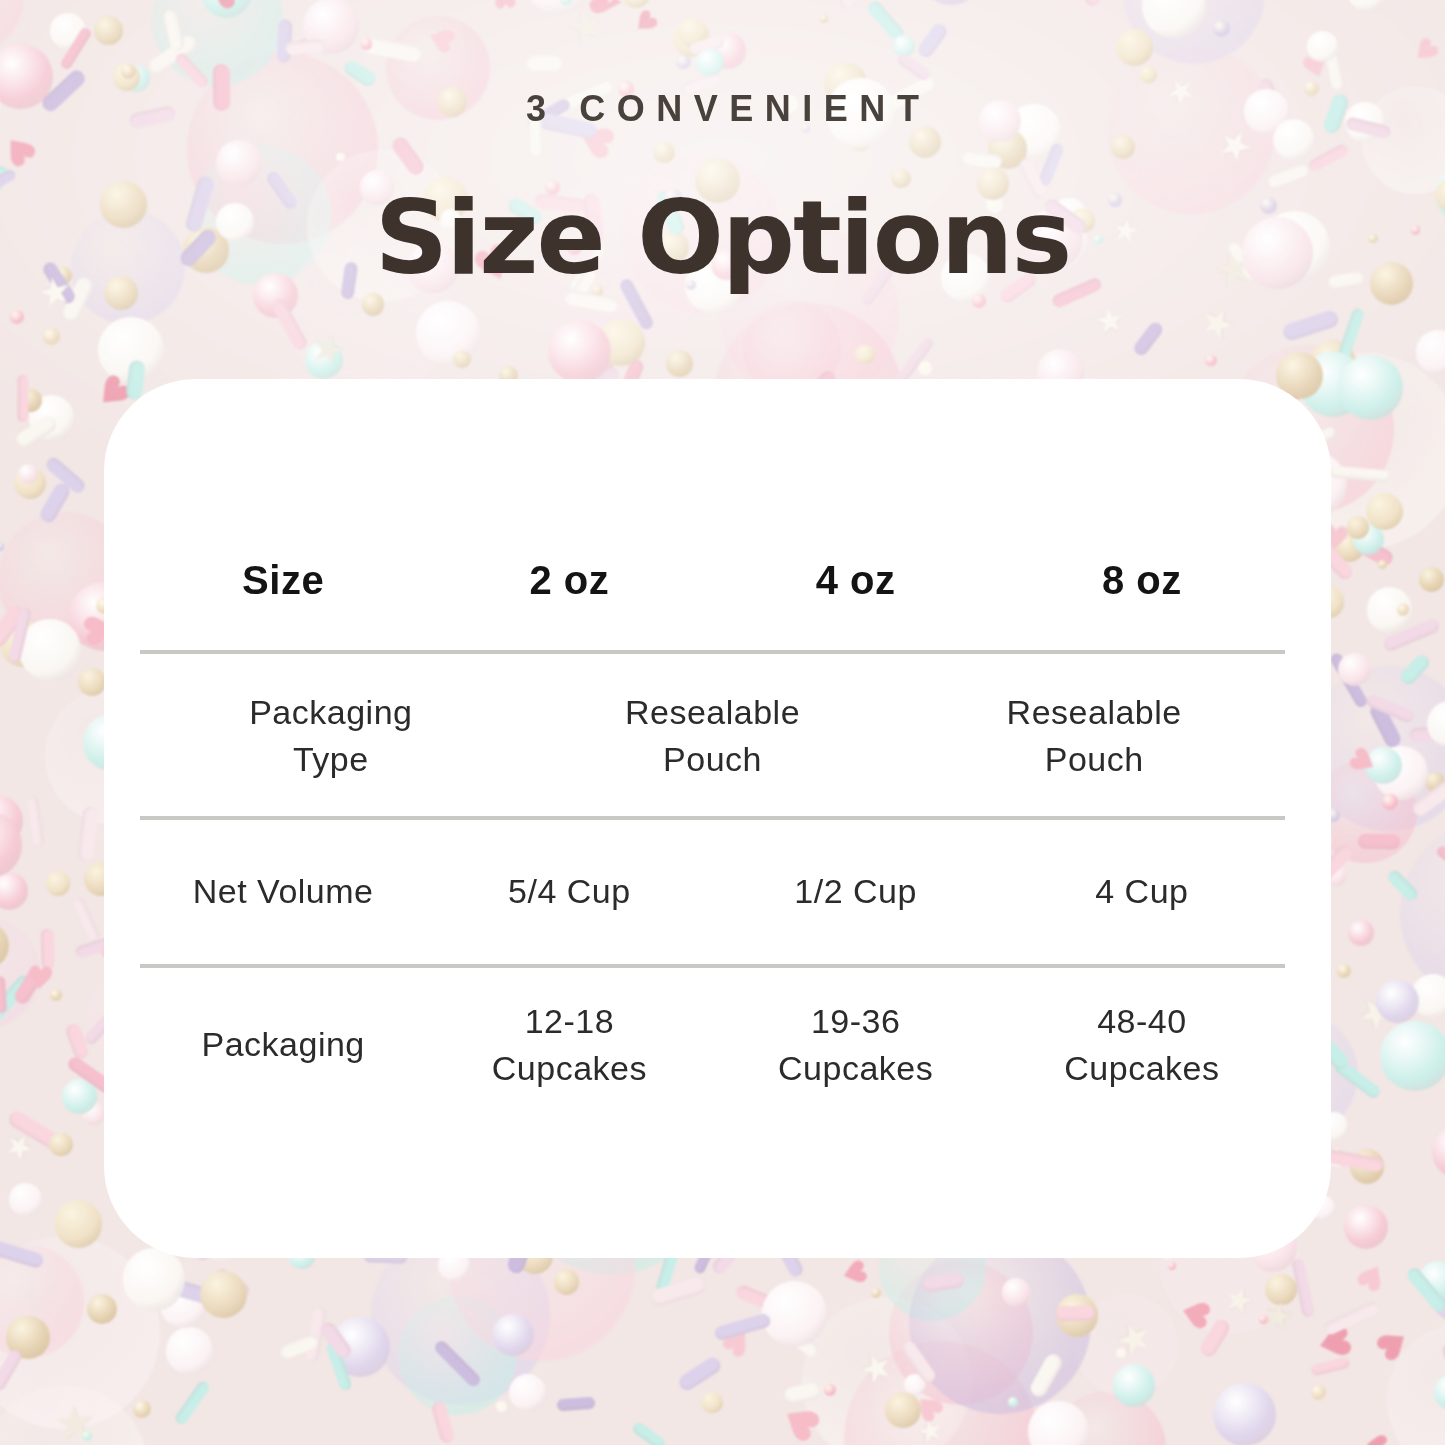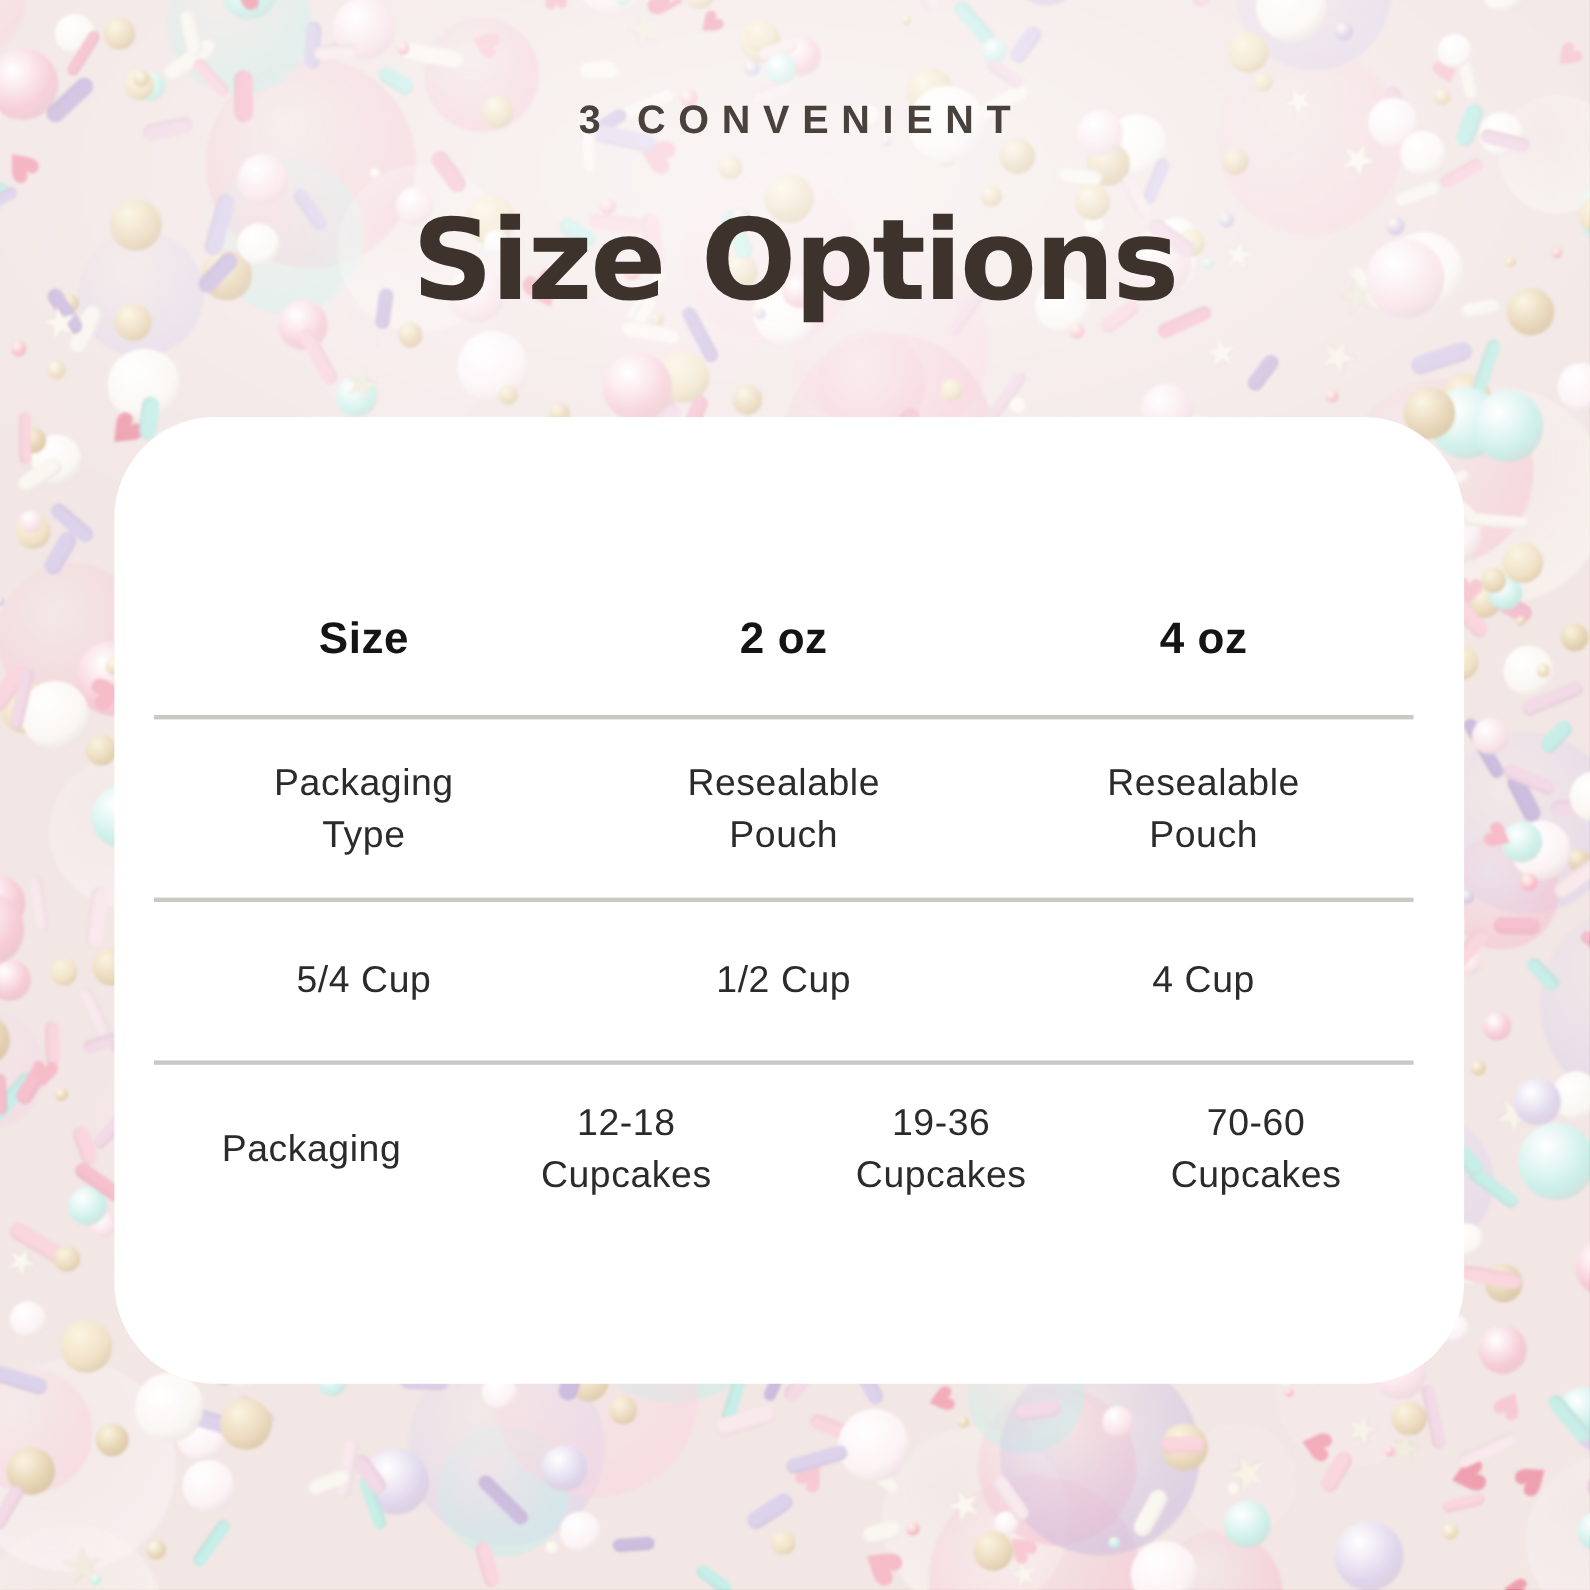--- a/index.html
+++ b/index.html
@@ -896,41 +896,43 @@
 
   <div class="kicker">3 CONVENIENT</div>
   <h1 class="title">Size Options</h1>
 
   <div class="card">
 
     <div class="row header-row">
       <div class="cell"><span class="cw">Size</span></div>
       <div class="cell"><span class="cw">2 oz</span></div>
       <div class="cell"><span class="cw">4 oz</span></div>
+      <div class="cell"><span class="cw">8 oz</span></div>
     </div>
 
     <div class="divider d1"></div>
 
     <div class="row row-1">
       <div class="cell"><span class="cw">Packaging Type</span></div>
       <div class="cell"><span class="cw">Resealable Pouch</span></div>
       <div class="cell"><span class="cw">Resealable Pouch</span></div>
     </div>
 
     <div class="divider d2"></div>
 
     <div class="row row-2">
+      <div class="cell"><span class="cw">Net Volume</span></div>
       <div class="cell"><span class="cw">5/4 Cup</span></div>
       <div class="cell"><span class="cw">1/2 Cup</span></div>
       <div class="cell"><span class="cw">4 Cup</span></div>
     </div>
 
     <div class="divider d3"></div>
 
     <div class="row row-3">
       <div class="cell"><span class="cw">Packaging</span></div>
       <div class="cell"><span class="cw">12-18 Cupcakes</span></div>
       <div class="cell"><span class="cw">19-36 Cupcakes</span></div>
-      <div class="cell"><span class="cw">70-60 Cupcakes</span></div>
+      <div class="cell"><span class="cw">48-40 Cupcakes</span></div>
     </div>
 
   </div>
 </div>
 
 </body></html>

